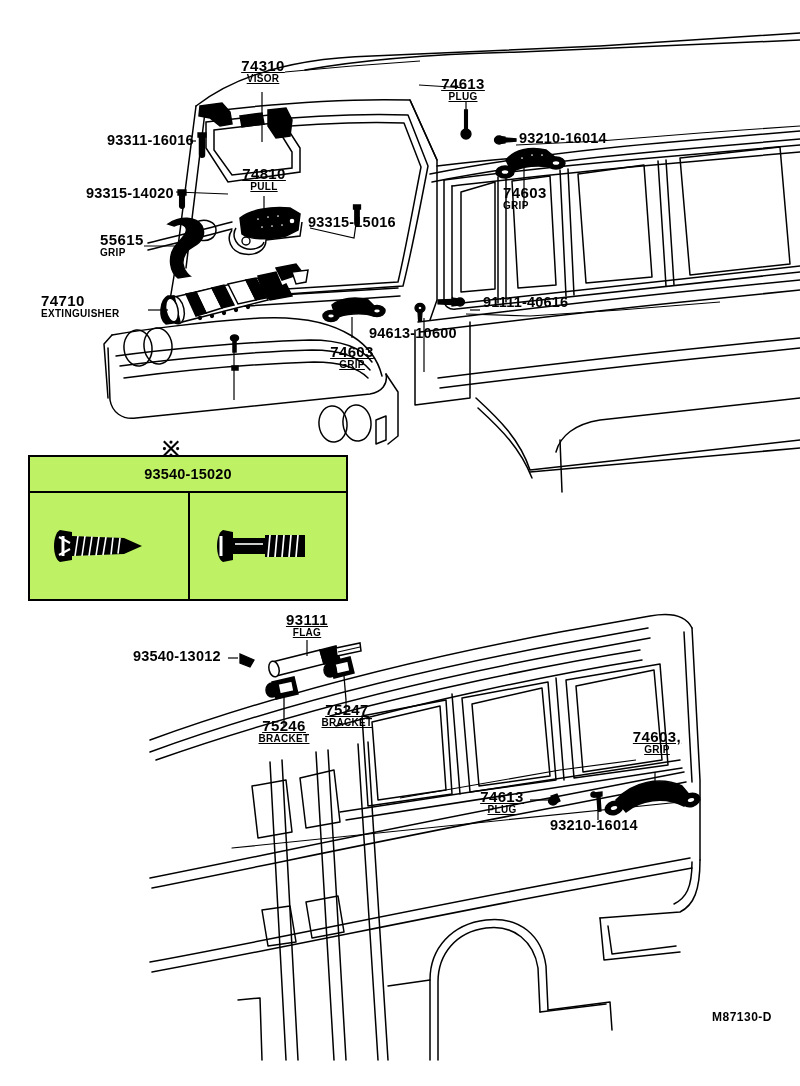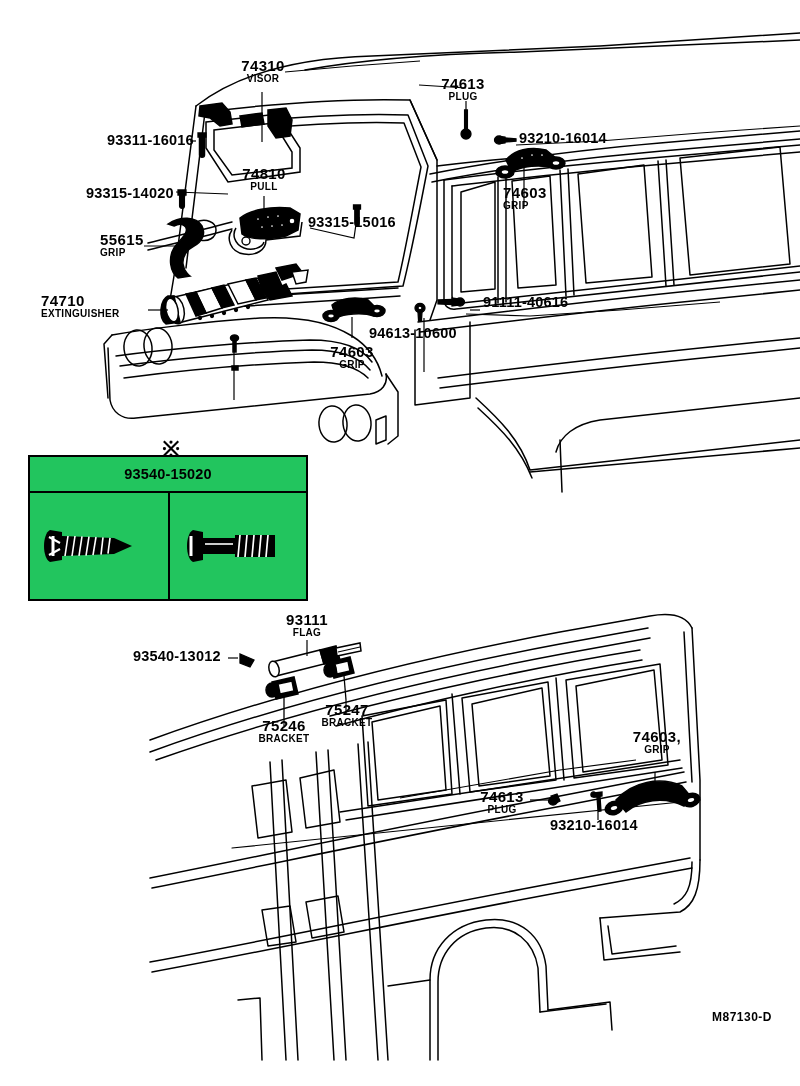--- a/index.html
+++ b/index.html
@@ -16,32 +16,32 @@
   .callout .num{
     font-family:"Liberation Sans", sans-serif;
     font-weight:bold;font-size:15px;letter-spacing:.4px;
     display:block;
   }
   .callout .sub{
     font-family:"Liberation Sans", sans-serif;
     font-weight:bold;font-size:10px;letter-spacing:.3px;
     display:block;margin-top:1px;
   }
-  .callout.ctr{text-align:center;}
+  .callout.ctr{text-align:center;text-decoration:underline;}
   .callout.lf{text-align:left;}
   
   .pn{
     position:absolute;white-space:nowrap;
     font-family:"Liberation Sans", sans-serif;
     font-weight:bold;font-size:14.5px;letter-spacing:.2px;line-height:1;
   }
   
   #hw-table{
-    position:absolute;left:28px;top:455px;width:280px;height:146px;
-    border:2.5px solid #000;box-sizing:border-box;background:#22c55e;
+    position:absolute;left:28px;top:455px;width:320px;height:146px;
+    border:2.5px solid #000;box-sizing:border-box;background:#bef264;
   }
   #hw-table .row-hdr{display:flex;height:36px;}
   #hw-table .row-body{display:flex;height:106px;}
   #hw-table .cell{
     flex:1 1 50%;display:flex;align-items:center;justify-content:center;
     box-sizing:border-box;
   }
   #hw-table .row-hdr .cell{border-bottom:2.5px solid #000;}
   #hw-table .cell.right{border-left:2.5px solid #000;}
   #hw-table .hdr-txt{

